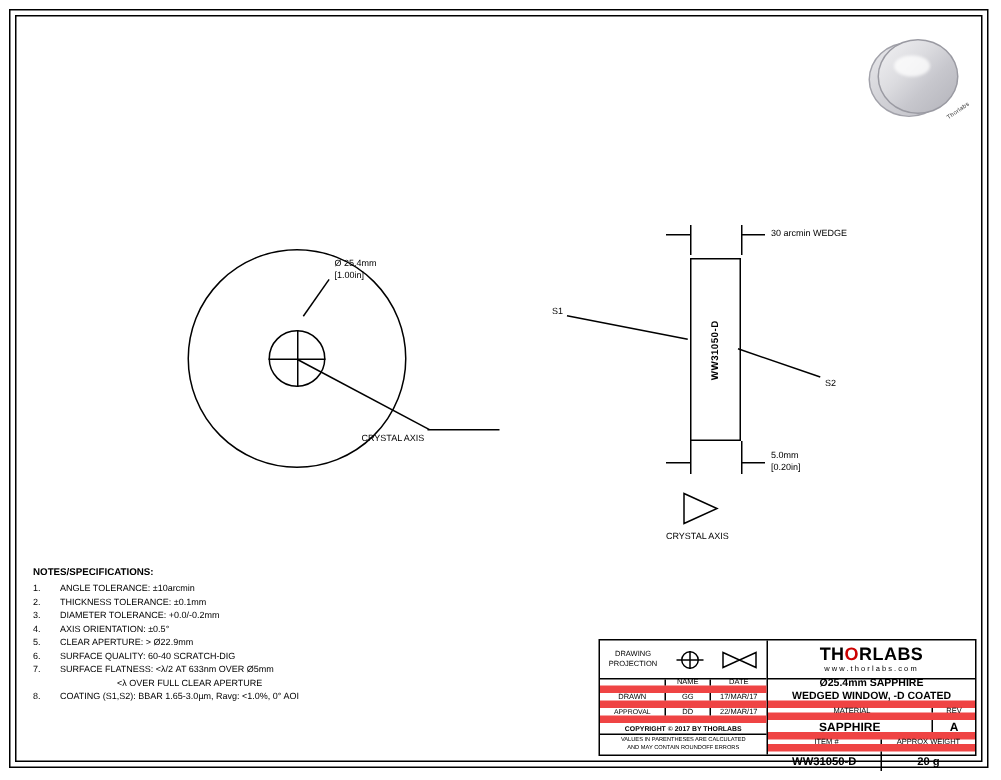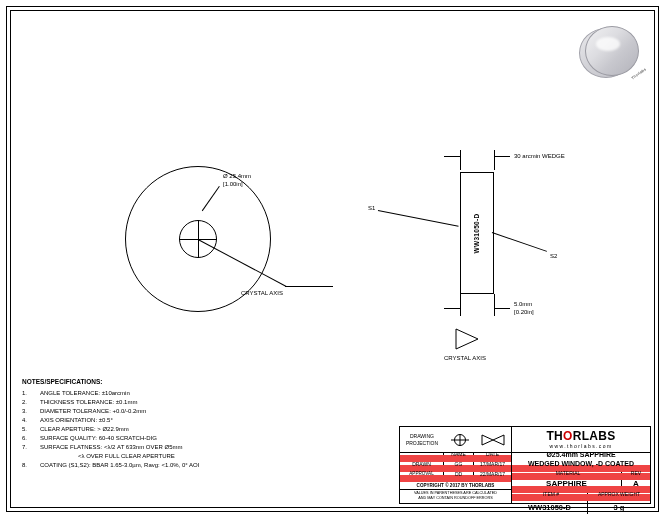--- a/index.html
+++ b/index.html
@@ -79,21 +79,21 @@
   .foot{
     position:absolute;left:120px;top:484px;width:280px;text-align:center;
     font-size:8px;font-weight:bold;line-height:1.35;
   }
 
   
   .tb{
     position:absolute;right:16px;bottom:16px;width:252px;height:78px;
     border:1px solid #000;box-sizing:border-box;font-size:5.5px;
   }
-  .tb .r{display:flex;border-bottom:7px solid #ef4444;box-sizing:border-box;}
+  .tb .r{display:flex;border-bottom:5px solid #ef4444;box-sizing:border-box;}
   .tb .r:last-child{border-bottom:none;}
   .tb .c{border-right:1px solid #000;box-sizing:border-box;display:flex;align-items:center;justify-content:center;text-align:center;}
   .tb .c:last-child{border-right:none;}
 
   .tb-left{width:112px;border-right:1px solid #000;box-sizing:border-box;}
   .tb-right{width:139px;box-sizing:border-box;}
 
   .proj{height:26px;display:flex;align-items:center;box-sizing:border-box;border-bottom:1px solid #000;}
   .proj-lbl{width:44px;font-size:5px;text-align:center;line-height:1.3;}
   .proj-sym{flex:1;display:flex;align-items:center;justify-content:space-around;}
@@ -305,19 +305,19 @@
           <div class="c cellC" style="width:28px;font-size:8px;font-weight:bold;">A</div>
         </div>
 
         <div class="r" style="height:8px;">
           <div class="c cellL" style="width:76px;">ITEM #</div>
           <div class="c cellC" style="width:62px;">APPROX WEIGHT</div>
         </div>
 
         <div class="r" style="height:13px;border-bottom:none;">
           <div class="c itemno" style="width:76px;">WW31050-D</div>
-          <div class="c itemno" style="width:62px;">3 g</div>
+          <div class="c itemno" style="width:62px;">20 g</div>
         </div>
       </div>
     </div>
   </div>
 
 </div>
 
 </body></html>

